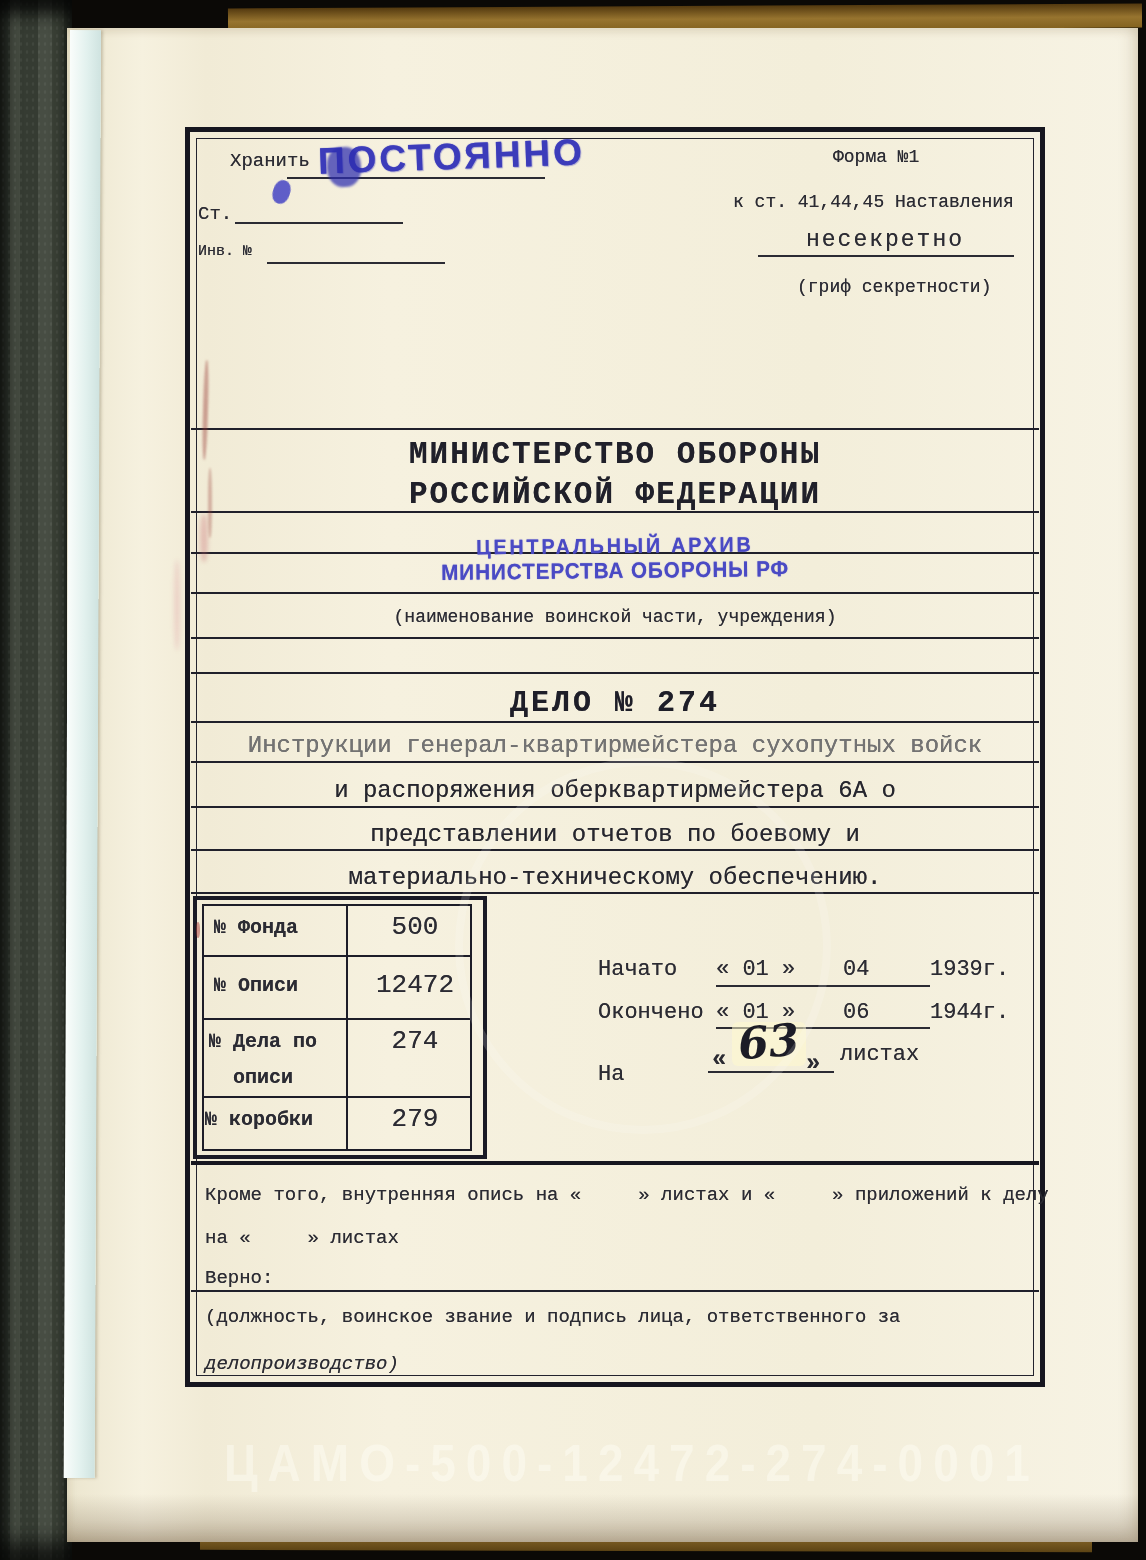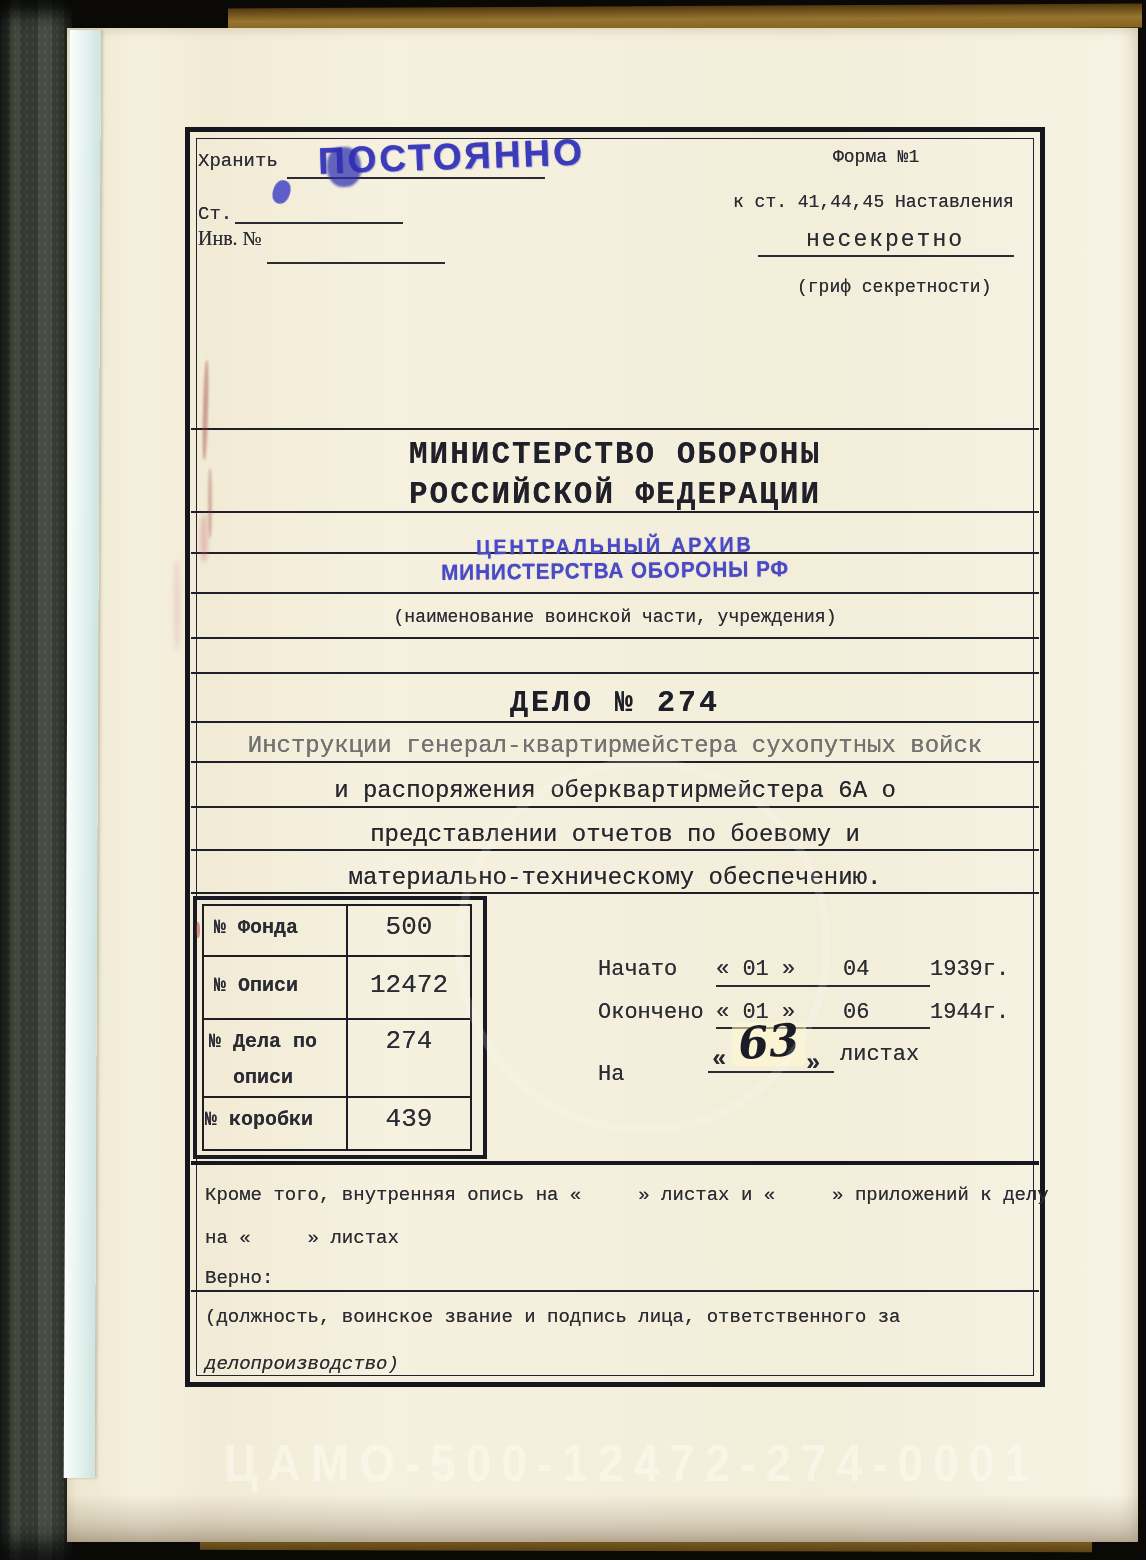--- a/index.html
+++ b/index.html
@@ -34,21 +34,21 @@
     background:linear-gradient(90deg,#fafdfb,#e2f1ee 55%,#cfe3e0);
     box-shadow:2px 0 3px rgba(120,110,80,.35);transform:rotate(.25deg);transform-origin:top left;}
   
   .box-outer{left:185px;top:127px;width:860px;height:1260px;border:5px solid #16161f;box-sizing:border-box;}
   .box-inner{left:196px;top:138px;width:838px;height:1238px;border:1.6px solid #23232e;box-sizing:border-box;}
   
   .reg-outer{left:193px;top:896px;width:294px;height:263px;border:4px solid #1a1a25;box-sizing:border-box;}
   .reg-inner{left:202px;top:904px;width:270px;height:247px;border:2px solid #1d1d28;box-sizing:border-box;}
   .reg-v{left:346px;top:904px;width:2px;height:247px;background:#1d1d28;}
   .reg-h{left:202px;width:270px;height:2px;background:#1d1d28;}
-  .reg-val{left:348px;width:122px;text-align:center;font-size:26px;}
+  .reg-val{left:348px;width:134px;text-align:center;font-size:26px;}
   
   .stain{position:absolute;border-radius:45%;}
   .ring{left:455px;top:758px;width:360px;height:360px;border:8px solid rgba(255,255,255,.16);border-radius:50%;}
   .wm-text{left:224px;top:1436px;font-family:"Liberation Sans",sans-serif;font-weight:bold;
     font-size:46px;letter-spacing:10px;color:rgba(255,255,248,.42);transform:scaleY(1.12);}
   .stamp-perm{left:318px;top:136px;font-family:"Liberation Sans",sans-serif;font-weight:bold;
     font-size:37px;letter-spacing:3px;color:#3c3cba;transform:rotate(-2deg);
     text-shadow:0 0 1px rgba(60,60,190,.8),1px 1px 1px rgba(60,60,190,.35);}
   .stamp-arch{top:533px;font-family:"Liberation Sans",sans-serif;font-weight:bold;color:#4a4ac4;
     line-height:25px;transform:scaleX(.94) rotate(-.6deg);
@@ -65,28 +65,28 @@
   <div class="abs leather"></div>
   <div class="abs tan-top"></div>
   <div class="abs tan-bottom"></div>
   <div class="abs page"></div>
   <div class="abs cyan-strip"></div>
   <div class="abs page-shade"></div>
 
   <div class="abs box-outer"></div>
   <div class="abs box-inner"></div>
 
-  <div class="t" style="left:198px;top:150px;font-size:19px;">Хранить</div>
+  <div class="t" style="left:198px;top:150px;font-size:19px;padding-left:32px;">Хранить</div>
   <div class="ul" style="left:287px;top:177px;width:258px;"></div>
   <div class="stamp-perm abs">ПОСТОЯННО</div>
   <div class="stain" style="left:327px;top:147px;width:34px;height:40px;background:rgba(45,45,175,.72);filter:blur(1px);transform:rotate(-4deg);"></div>
   <div class="stain" style="left:273px;top:180px;width:17px;height:24px;background:rgba(58,58,195,.8);filter:blur(.6px);transform:rotate(18deg);"></div>
   <div class="t" style="left:198px;top:203px;font-size:19px;text-align:center;">Ст.</div>
   <div class="ul" style="left:235px;top:222px;width:168px;"></div>
-  <div class="t" style="left:198px;top:227px;font-size:20px;font-family:Liberation Serif, serif;">Инв. №</div>
+  <div class="t" style="left:198px;top:243px;font-size:15px;">Инв. №</div>
   <div class="ul" style="left:267px;top:262px;width:178px;"></div>
 
   <div class="t" style="left:833px;top:147px;font-size:18px;">Форма №1</div>
   <div class="t" style="left:733px;top:192px;font-size:18px;">к ст. 41,44,45 Наставления</div>
   <div class="t" style="left:758px;width:254px;text-align:center;top:227px;font-size:23px;letter-spacing:2px;">несекретно</div>
   <div class="ul" style="left:758px;top:255px;width:256px;"></div>
   <div class="t" style="left:797px;top:277px;font-size:18px;">(гриф секретности)</div>
 
   <div class="line" style="top:428px;"></div>
   <div class="line" style="top:511px;"></div>
@@ -125,21 +125,21 @@
   <div class="abs reg-h" style="top:1096px;"></div>
 
   <div class="t b" style="left:214px;top:916px;font-size:20px;">№ Фонда</div>
   <div class="t reg-val" style="top:912px;">500</div>
   <div class="t b" style="left:214px;top:974px;font-size:20px;">№ Описи</div>
   <div class="t reg-val" style="top:970px;">12472</div>
   <div class="t b" style="left:209px;top:1030px;font-size:20px;">№ Дела по</div>
   <div class="t b" style="left:233px;top:1066px;font-size:20px;">описи</div>
   <div class="t reg-val" style="top:1026px;">274</div>
   <div class="t b" style="left:205px;top:1108px;font-size:20px;">№ коробки</div>
-  <div class="t reg-val" style="top:1104px;">439</div>
+  <div class="t reg-val" style="top:1104px;">279</div>
 
   <div class="t" style="left:598px;top:957px;font-size:22px;">Начато</div>
   <div class="t" style="left:716px;top:957px;font-size:22px;">« 01 »</div>
   <div class="t" style="left:843px;top:957px;font-size:22px;">04</div>
   <div class="t" style="left:930px;top:957px;font-size:22px;">1939г.</div>
   <div class="ul" style="left:716px;top:985px;width:214px;"></div>
 
   <div class="t" style="left:598px;top:1000px;font-size:22px;">Окончено</div>
   <div class="t" style="left:716px;top:1000px;font-size:22px;">« 01 »</div>
   <div class="t" style="left:843px;top:1000px;font-size:22px;">06</div>

